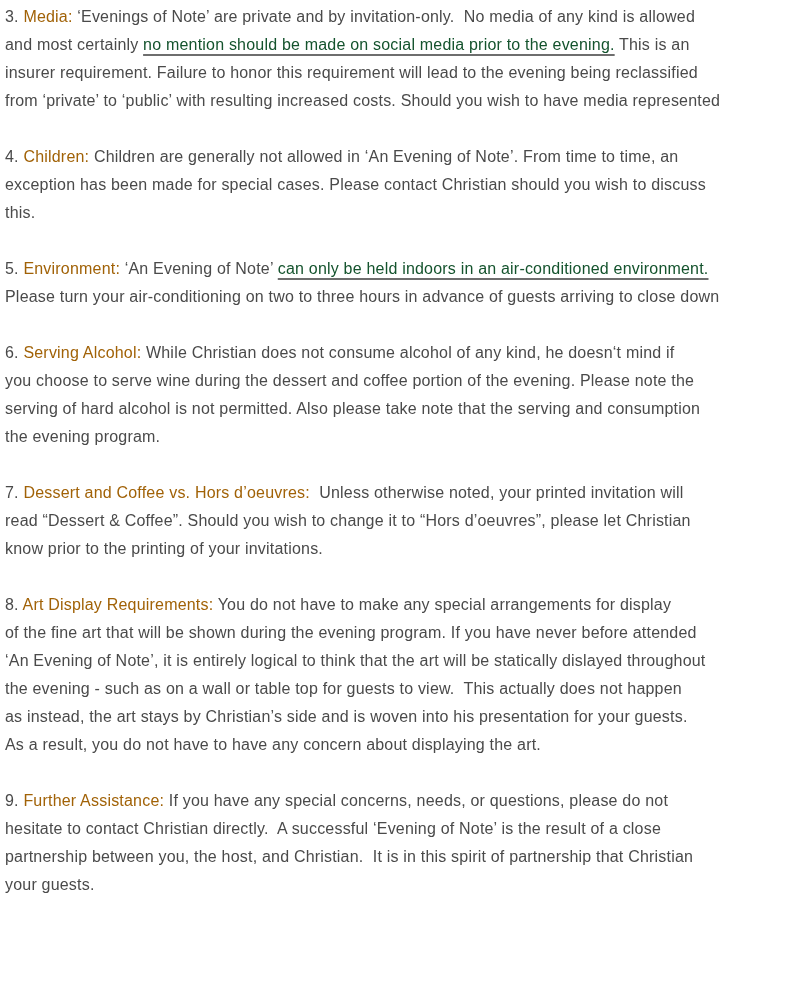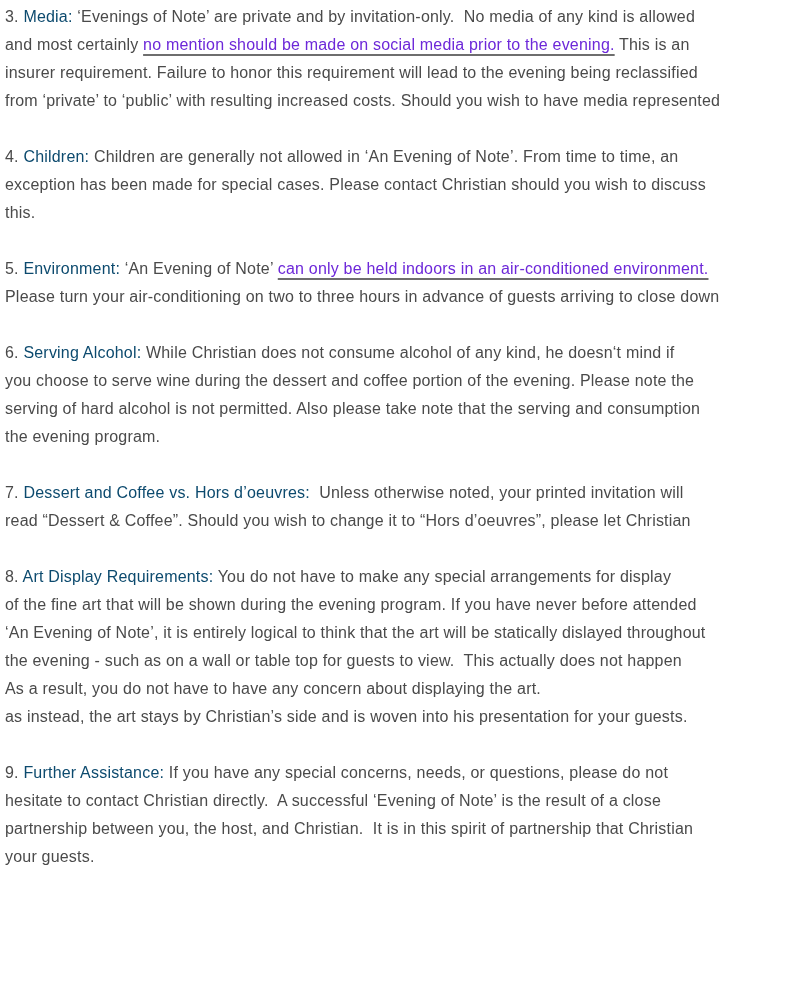--- a/index.html
+++ b/index.html
@@ -24,26 +24,26 @@
     margin: 0 0 28px 0;
   }
   .section:last-child {
     margin-bottom: 0;
   }
   .line {
     white-space: pre;
     height: 28px;
   }
   .run-red {
-    color: #0c4a6e;
+    color: #a16207;
   }
   .run-italic {
   }
   .run-underline {
-    color: #6d28d9;
+    color: #14532d;
     text-decoration: underline;
     text-decoration-thickness: 1.5px;
     text-underline-offset: 4px;
     text-decoration-color: #6e6e6e;
   }
 </style>
 </head>
 <body>
 
 <main class="doc">
@@ -65,28 +65,29 @@
       </div>
       <div class="section">
         <div class="line"><span>6. </span><span class="run-red">Serving Alcohol:</span><span> While Christian does not consume alcohol of any kind, he doesn‘t mind if</span></div>
         <div class="line"><span>you choose to serve wine during the dessert and coffee portion of the evening. Please note the</span></div>
         <div class="line"><span>serving of hard alcohol is not permitted. Also please take note that the serving and consumption</span></div>
         <div class="line"><span>the evening program.</span></div>
       </div>
       <div class="section">
         <div class="line"><span>7. </span><span class="run-red">Dessert and Coffee vs. Hors d’oeuvres:</span><span>  Unless otherwise noted, your printed invitation will</span></div>
         <div class="line"><span>read “Dessert &amp; Coffee”. Should you wish to change it to “Hors d’oeuvres”, please let Christian</span></div>
+        <div class="line"><span>know prior to the printing of your invitations.</span></div>
       </div>
       <div class="section">
         <div class="line"><span>8. </span><span class="run-red">Art Display Requirements:</span><span> You do not have to make any special arrangements for display</span></div>
         <div class="line"><span>of the fine art that will be shown during the evening program. If you have never before attended</span></div>
         <div class="line"><span class="run-italic">‘An Evening of Note’</span><span>, it is entirely logical to think that the art will be statically dislayed throughout</span></div>
         <div class="line"><span>the evening - such as on a wall or table top for guests to view.  This actually does not happen</span></div>
+        <div class="line"><span>as instead, the art stays by Christian’s side and is woven into his presentation for your guests.</span></div>
         <div class="line"><span>As a result, you do not have to have any concern about displaying the art.</span></div>
-        <div class="line"><span>as instead, the art stays by Christian’s side and is woven into his presentation for your guests.</span></div>
       </div>
       <div class="section">
         <div class="line"><span>9. </span><span class="run-red">Further Assistance:</span><span> If you have any special concerns, needs, or questions, please do not</span></div>
         <div class="line"><span>hesitate to contact Christian directly.  A successful </span><span class="run-italic">‘Evening of Note’</span><span> is the result of a close</span></div>
         <div class="line"><span>partnership between you, the host, and Christian.  It is in this spirit of partnership that Christian</span></div>
         <div class="line"><span>your guests.</span></div>
       </div>
     </div>
 </main>
 

